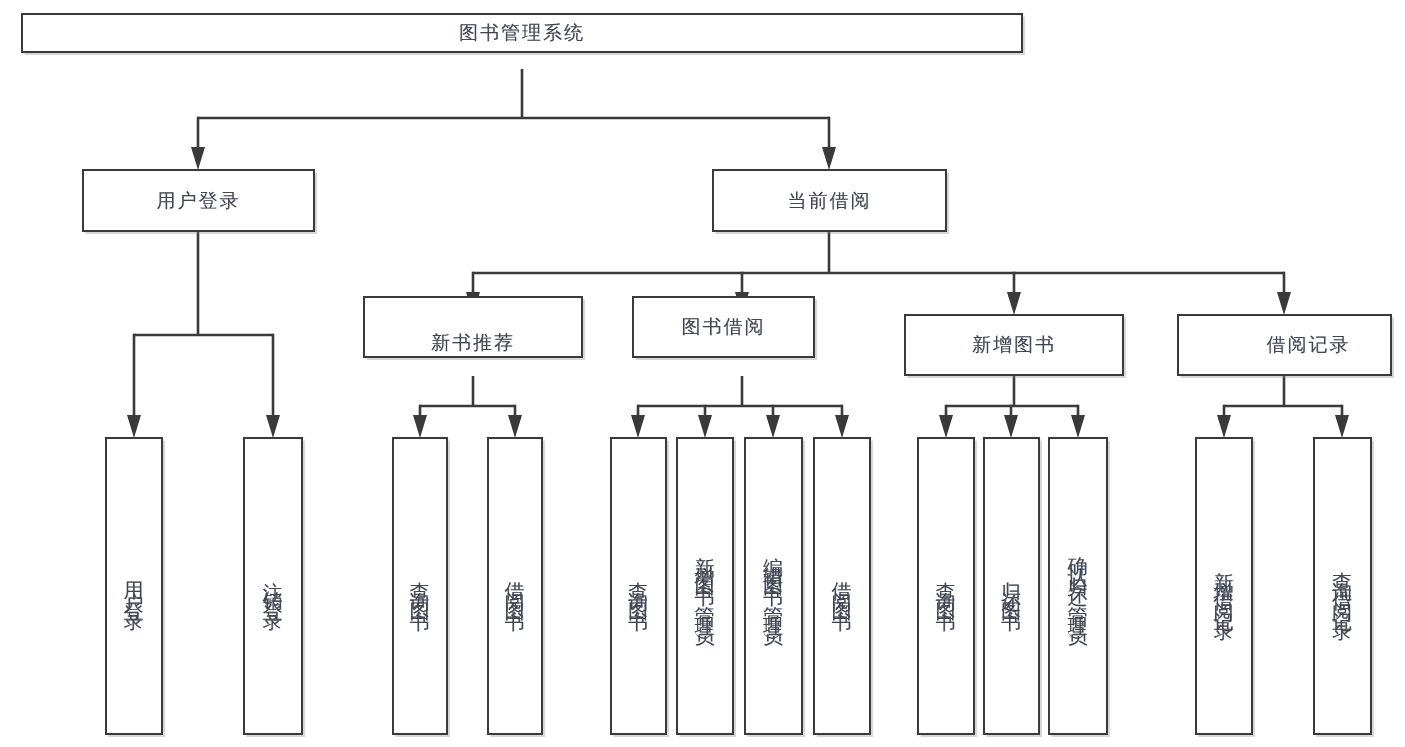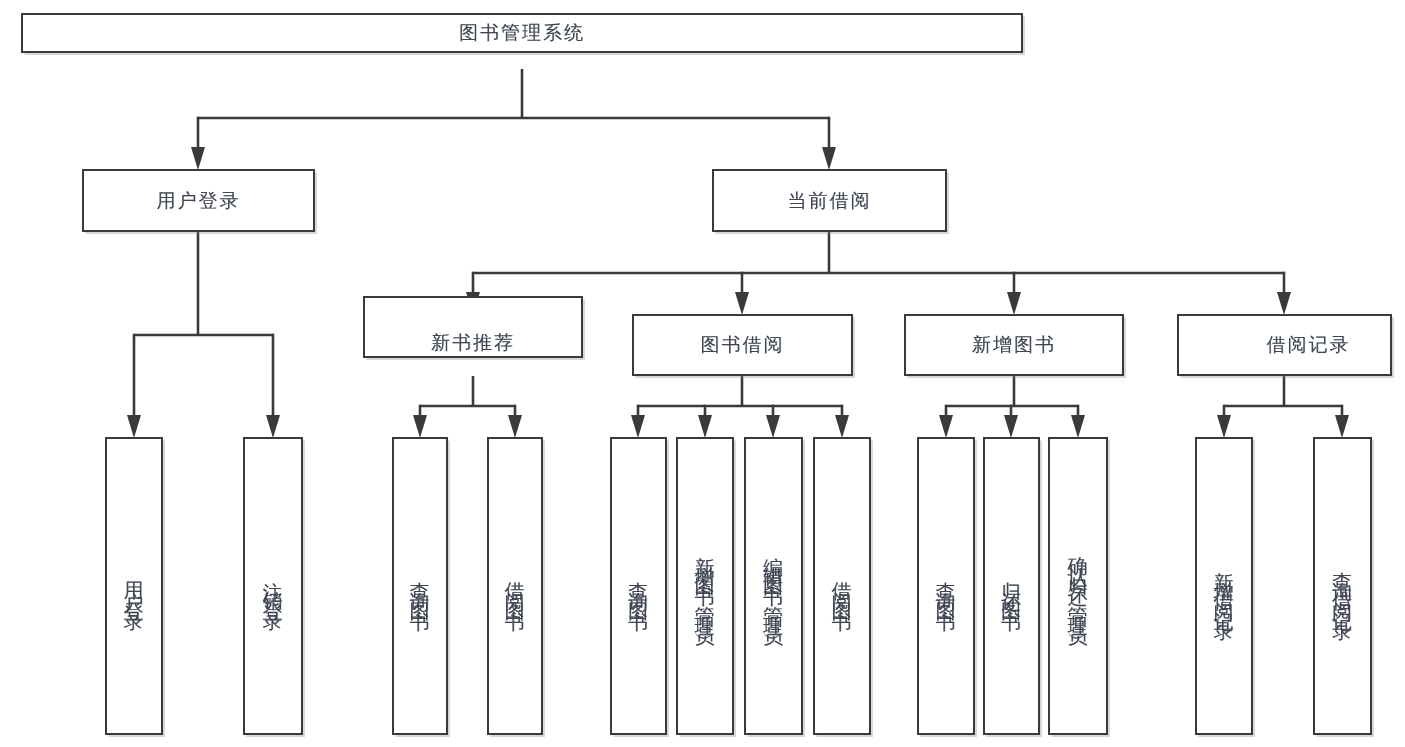--- a/index.html
+++ b/index.html
@@ -128,21 +128,21 @@
   <div class="node" style="left:82px; top:169px; width:233px; height:63px;">
     <span class="hlabel">用户登录</span>
   </div>
   <div class="node" style="left:712px; top:169px; width:235px; height:63px;">
     <span class="hlabel">当前借阅</span>
   </div>
 
   <div class="node" style="left:363px; top:296px; width:220px; height:62px;align-items:flex-end;">
     <span class="hlabel">新书推荐</span>
   </div>
-  <div class="node" style="left:632px; top:314px; width:221px; height:62px;">
+  <div class="node" style="left:632px; top:296px; width:183px; height:62px;">
     <span class="hlabel">图书借阅</span>
   </div>
   <div class="node" style="left:904px; top:314px; width:220px; height:62px;">
     <span class="hlabel">新增图书</span>
   </div>
   <div class="node" style="left:1177px; top:314px; width:215px; height:62px;padding-left:48px;">
     <span class="hlabel">借阅记录</span>
   </div>
 
   <div class="node" style="left:105px; top:437px; width:58px; height:298px;">

